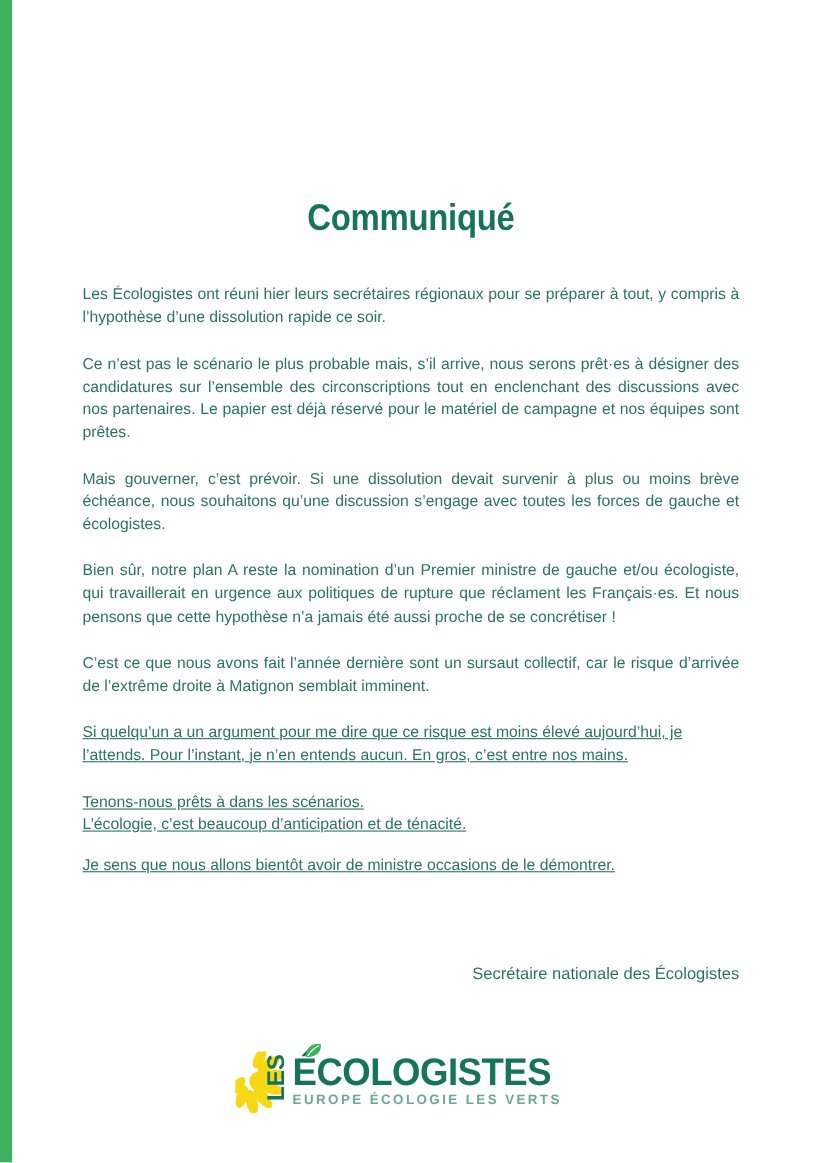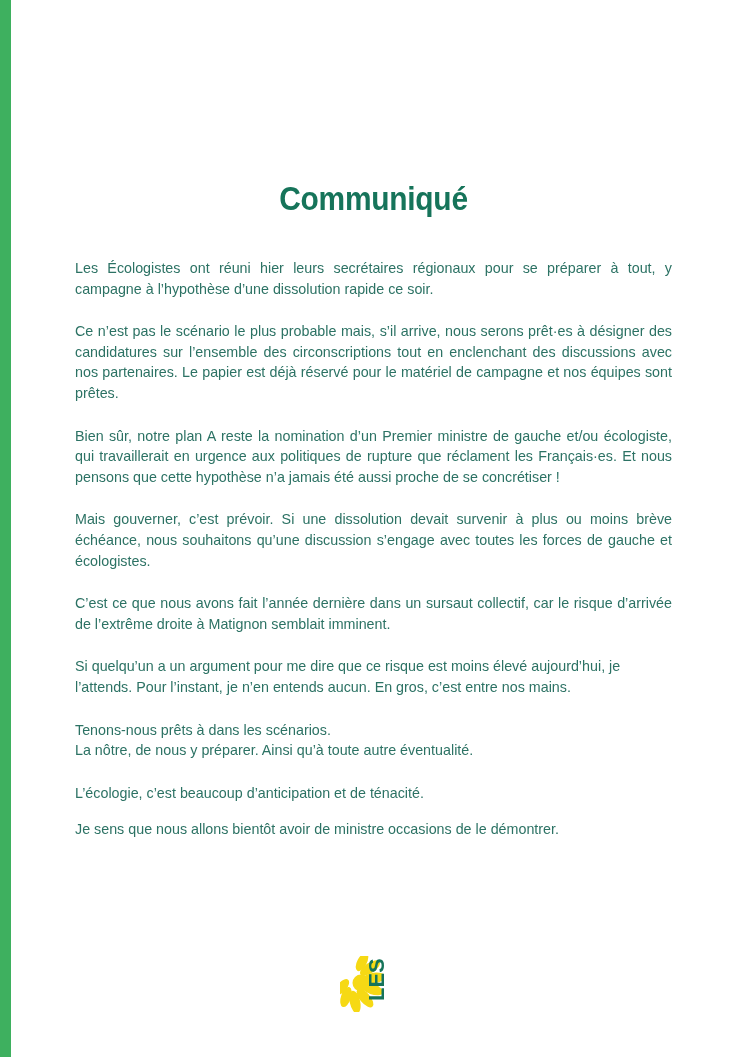--- a/index.html
+++ b/index.html
@@ -59,20 +59,21 @@
     margin: 0 0 22px 0;
     font-size: 14.3px;
     line-height: 20.6px;
     color: #2c7264;
     text-align: justify;
     -webkit-hyphens: none;
     hyphens: none;
   }
   p.para.ragged {
     text-align: left;
+    text-decoration: underline;
   }
   p.para:last-child {
     margin-bottom: 0;
   }
   .signature {
     position: absolute;
     top: 875px;
     left: 0;
     width: 597px;
     text-align: right;
@@ -165,35 +166,35 @@
 
 <div class="page">
 
   <div class="edge-bar"></div>
 
   <div class="content">
 
     <h1 class="doc-title">Communiqué</h1>
 
     <div class="body-block">
-      <p class="para">Les Écologistes ont réuni hier leurs secrétaires régionaux pour se préparer à tout, y campagne à l’hypothèse d’une dissolution rapide ce soir.</p>
+      <p class="para">Les Écologistes ont réuni hier leurs secrétaires régionaux pour se préparer à tout, y compris à l’hypothèse d’une dissolution rapide ce soir.</p>
       <p class="para">Ce n’est pas le scénario le plus probable mais, s’il arrive, nous serons prêt·es à désigner des candidatures sur l’ensemble des circonscriptions tout en enclenchant des discussions avec nos partenaires. Le papier est déjà réservé pour le matériel de campagne et nos équipes sont prêtes.</p>
+      <p class="para">Mais gouverner, c’est prévoir. Si une dissolution devait survenir à plus ou moins brève échéance, nous souhaitons qu’une discussion s’engage avec toutes les forces de gauche et écologistes.</p>
       <p class="para">Bien sûr, notre plan A reste la nomination d’un Premier ministre de gauche et/ou écologiste, qui travaillerait en urgence aux politiques de rupture que réclament les Français·es. Et nous pensons que cette hypothèse n’a jamais été aussi proche de se concrétiser !</p>
-      <p class="para">Mais gouverner, c’est prévoir. Si une dissolution devait survenir à plus ou moins brève échéance, nous souhaitons qu’une discussion s’engage avec toutes les forces de gauche et écologistes.</p>
-      <p class="para">C’est ce que nous avons fait l’année dernière dans un sursaut collectif, car le risque d’arrivée de l’extrême droite à Matignon semblait imminent.</p>
+      <p class="para">C’est ce que nous avons fait l’année dernière sont un sursaut collectif, car le risque d’arrivée de l’extrême droite à Matignon semblait imminent.</p>
       <p class="para ragged">Si quelqu’un a un argument pour me dire que ce risque est moins élevé aujourd’hui, je l’attends. Pour l’instant, je n’en entends aucun. En gros, c’est entre nos mains.</p>
 
       <p class="para ragged" style="margin-bottom:0">Tenons-nous prêts à dans les scénarios.</p>
-      <p class="para ragged">La nôtre, de nous y préparer. Ainsi qu’à toute autre éventualité.</p>
 
       <p class="para ragged" style="margin-bottom:16px">L’écologie, c’est beaucoup d’anticipation et de ténacité.</p>
       <p class="para ragged">Je sens que nous allons bientôt avoir de ministre occasions de le démontrer.</p>
     </div>
 
     <div class="signature">
+      <div class="sig-role">Secrétaire nationale des Écologistes</div>
     </div>
 
     <div class="logo">
       <div class="logo-inner">
 
         <svg class="logo-flower" viewBox="0 0 44 56">
           <g fill="#f6d914">
             <ellipse cx="30" cy="12" rx="11.5" ry="5.2" transform="rotate(-34 30 12)"></ellipse>
             <ellipse cx="34" cy="22" rx="11.5" ry="5.2" transform="rotate(-8 34 22)"></ellipse>
             <ellipse cx="32" cy="33" rx="11.5" ry="5.2" transform="rotate(20 32 33)"></ellipse>
@@ -201,18 +202,28 @@
             <ellipse cx="15" cy="46" rx="11.5" ry="5.2" transform="rotate(78 15 46)"></ellipse>
             <ellipse cx="6" cy="41" rx="10.5" ry="5" transform="rotate(108 6 41)"></ellipse>
             <ellipse cx="2" cy="31" rx="9.5" ry="4.8" transform="rotate(130 2 31)"></ellipse>
             <ellipse cx="22" cy="6" rx="10" ry="4.8" transform="rotate(-62 22 6)"></ellipse>
           </g>
           <circle cx="21" cy="27" r="8.5" fill="#f6d914"></circle>
         </svg>
 
         <div class="logo-les">LES</div>
 
+        <div class="logo-words">
+          <div class="logo-main">
+            <svg class="logo-leaf" viewBox="0 0 16 14">
+              <path d="M15 1 C6 0 0 5 1 13 C10 13 16 9 15 1 Z" fill="#3eb05f"></path>
+              <path d="M13.5 2.5 C8 5 4.5 8.5 2.5 12" stroke="#ffffff" stroke-width="1.1" fill="none"></path>
+            </svg>
+            <span>ÉCOLOGISTES</span>
+          </div>
+          <div class="logo-sub">EUROPE ÉCOLOGIE LES VERTS</div>
+        </div>
 
       </div>
     </div>
 
   </div>
 </div>
 
 </body></html>

